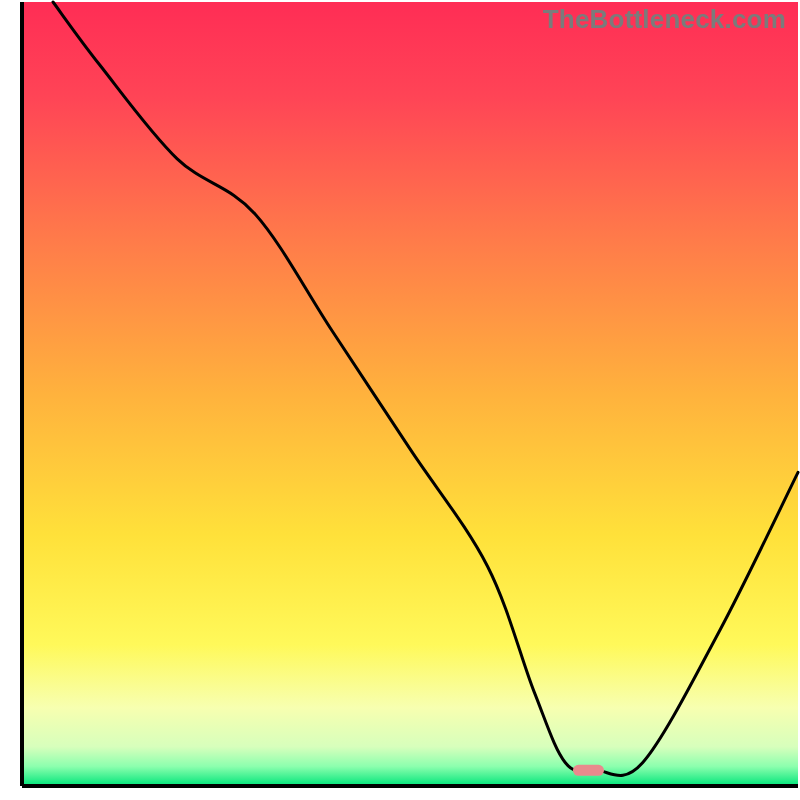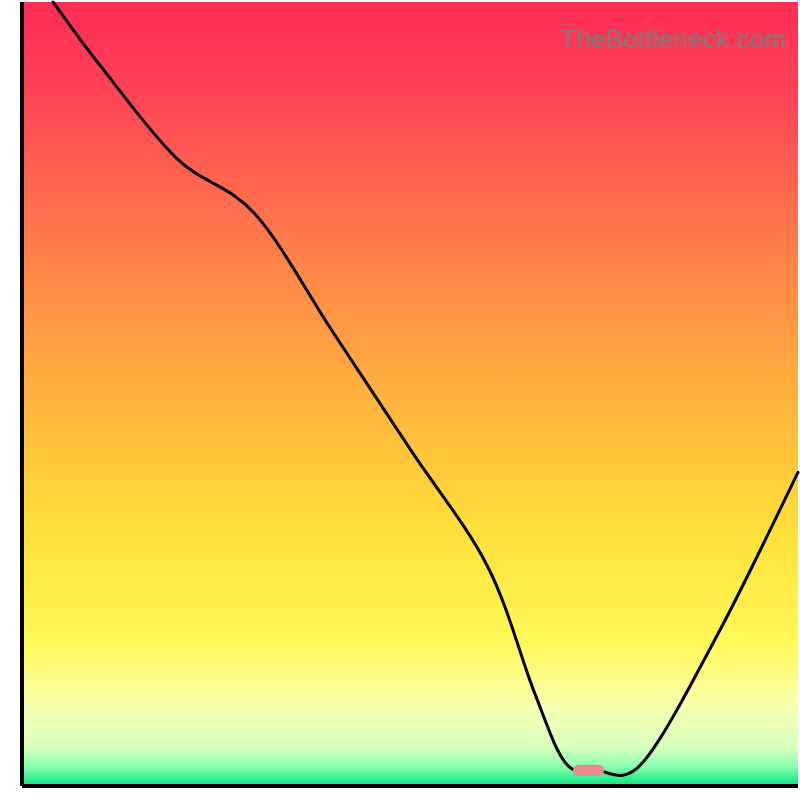--- a/index.html
+++ b/index.html
@@ -17,25 +17,24 @@
   }
   svg {
     display: block;
   }
   .watermark {
     position: absolute;
     top: 4px;
     right: 14px;
     font-family: Arial, Helvetica, sans-serif;
     font-size: 26px;
-    font-weight: 400;
+    font-weight: 700;
     color: #7b7b7b;
     letter-spacing: 0.2px;
     user-select: none;
-    margin-top: 20px;
   }
 </style>
 </head>
 <body>
 
 <div class="chart-wrap">
   <svg id="chart-svg" width="800" height="800" viewBox="0 0 800 800">
       <defs>
         <linearGradient id="bg-grad" x1="0" y1="0" x2="0" y2="1">
           <stop offset="0%" stop-color="#ff2d55"></stop>

